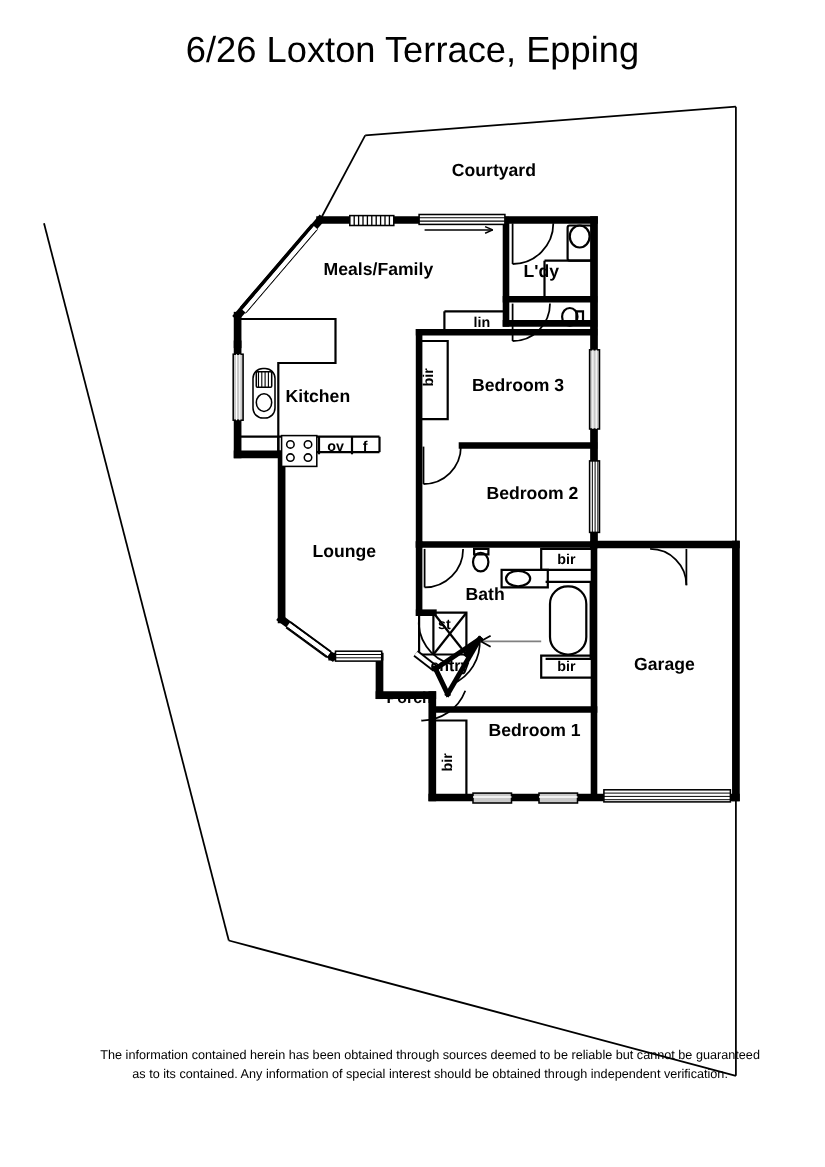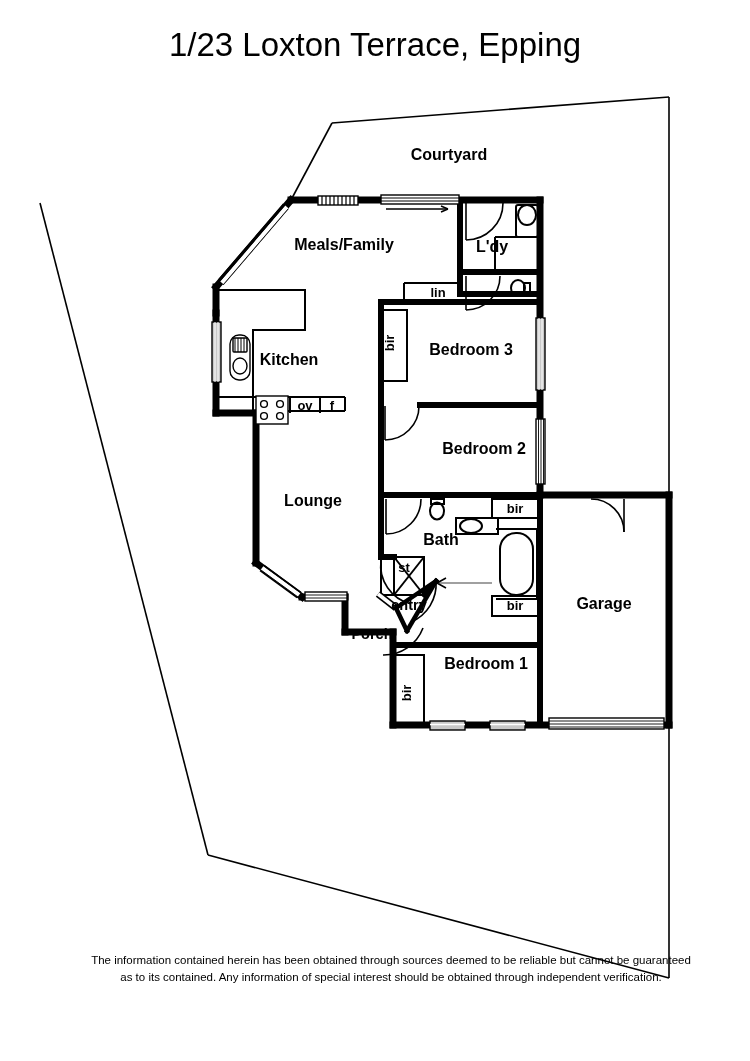--- a/index.html
+++ b/index.html
@@ -56,21 +56,21 @@
   }
   .lbl-lg { font-size: 16px; }
   .lbl-md { font-size: 14.5px; }
   .lbl-sm { font-size: 13px; }
 </style>
 </head>
 <body>
 
 <div id="page">
 
-  <div id="title">1/23 Loxton Terrace, Epping</div>
+  <div id="title">6/26 Loxton Terrace, Epping</div>
 
   <svg id="plan-svg" width="750" height="1061" viewBox="0 0 750 1061">
 
     <g fill="none" stroke="#000000" stroke-width="1.6">
 
       <path d="M 40,203 L 208,855"></path>
 
       <path d="M 208,855 L 669,978"></path>
 
       <path d="M 669,978 L 669,97"></path>

